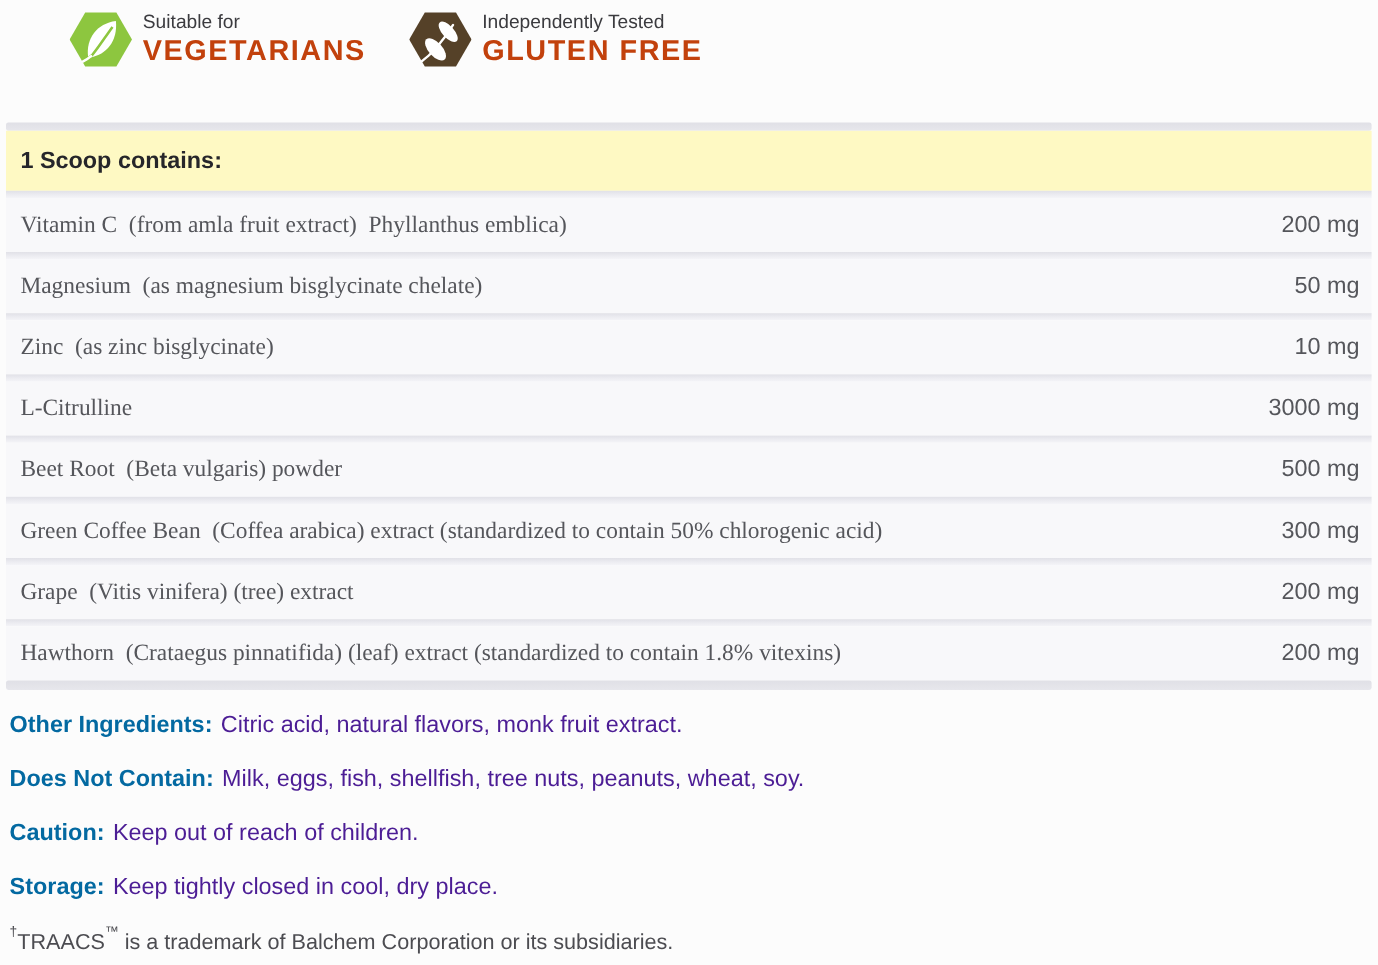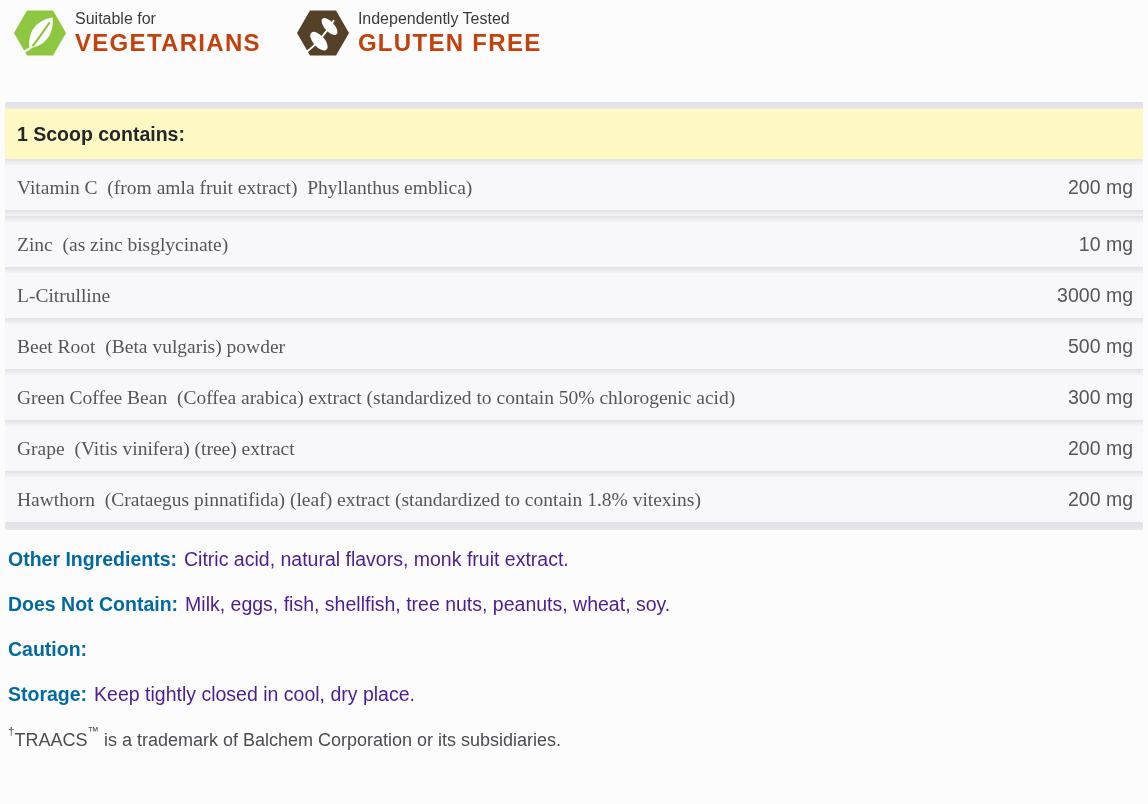--- a/index.html
+++ b/index.html
@@ -10,20 +10,21 @@
     -webkit-font-smoothing: antialiased;
   }
 
   
   .badges {
     height: 102px;
     padding: 7px 0 0 14px;
     display: flex;
     align-items: flex-start;
     gap: 36px;
+    margin-left: 44px;
   }
   .badge { display: flex; align-items: center; gap: 9px; }
   .badge-icon { width: 52px; height: 52px; flex: 0 0 auto; }
   .badge-text { display: flex; flex-direction: column; justify-content: center; padding-top: 1px; }
   .badge-line1 { font-size: 16px; color: #3b3b3f; line-height: 1.2; }
   .badge-line2 {
     font-size: 24px; font-weight: bold; color: #c2410c;
     letter-spacing: 1.3px; line-height: 1.25; text-transform: uppercase;
   }
 
@@ -96,20 +97,24 @@
     <span>1 Scoop contains:</span>
   </div>
   <div class="divider"></div>
 
   <div class="row">
     <span class="ing-name">Vitamin C  (from amla fruit extract)  Phyllanthus emblica)</span>
     <span class="ing-amt">200 mg</span>
   </div>
   <div class="divider"></div>
 
+  <div class="row">
+    <span class="ing-name">Magnesium  (as magnesium bisglycinate chelate)</span>
+    <span class="ing-amt">50 mg</span>
+  </div>
   <div class="divider"></div>
 
   <div class="row">
     <span class="ing-name">Zinc  (as zinc bisglycinate)</span>
     <span class="ing-amt">10 mg</span>
   </div>
   <div class="divider"></div>
 
   <div class="row">
     <span class="ing-name">L-Citrulline</span>
@@ -150,20 +155,21 @@
     <span class="note-text">Citric acid, natural flavors, monk fruit extract.</span>
   </div>
 
   <div class="note">
     <span class="note-label">Does Not Contain:</span>
     <span class="note-text">Milk, eggs, fish, shellfish, tree nuts, peanuts, wheat, soy.</span>
   </div>
 
   <div class="note">
     <span class="note-label">Caution:</span>
+    <span class="note-text">Keep out of reach of children.</span>
   </div>
 
   <div class="note">
     <span class="note-label">Storage:</span>
     <span class="note-text">Keep tightly closed in cool, dry place.</span>
   </div>
 
   <div class="footnote">
     <span class="fn-part"><span class="sup">†</span><span>TRAACS</span><span class="sup">™</span><span> is a trademark of Balchem Corporation or its subsidiaries.</span></span>
   </div>

